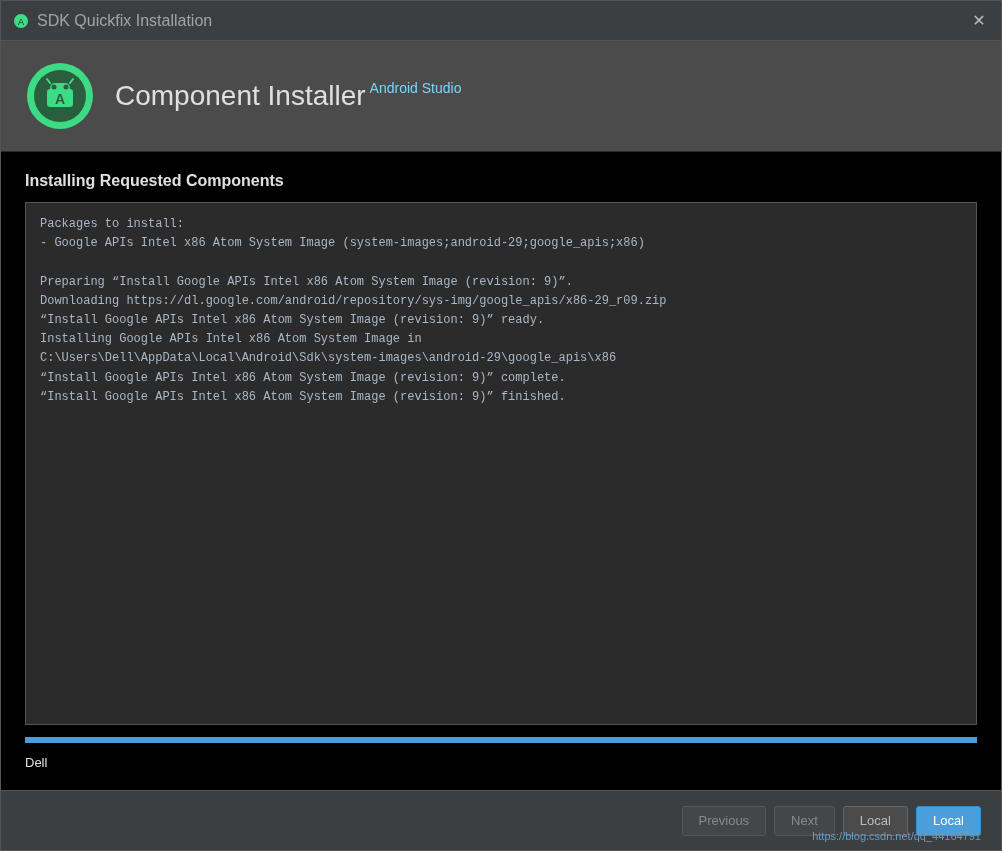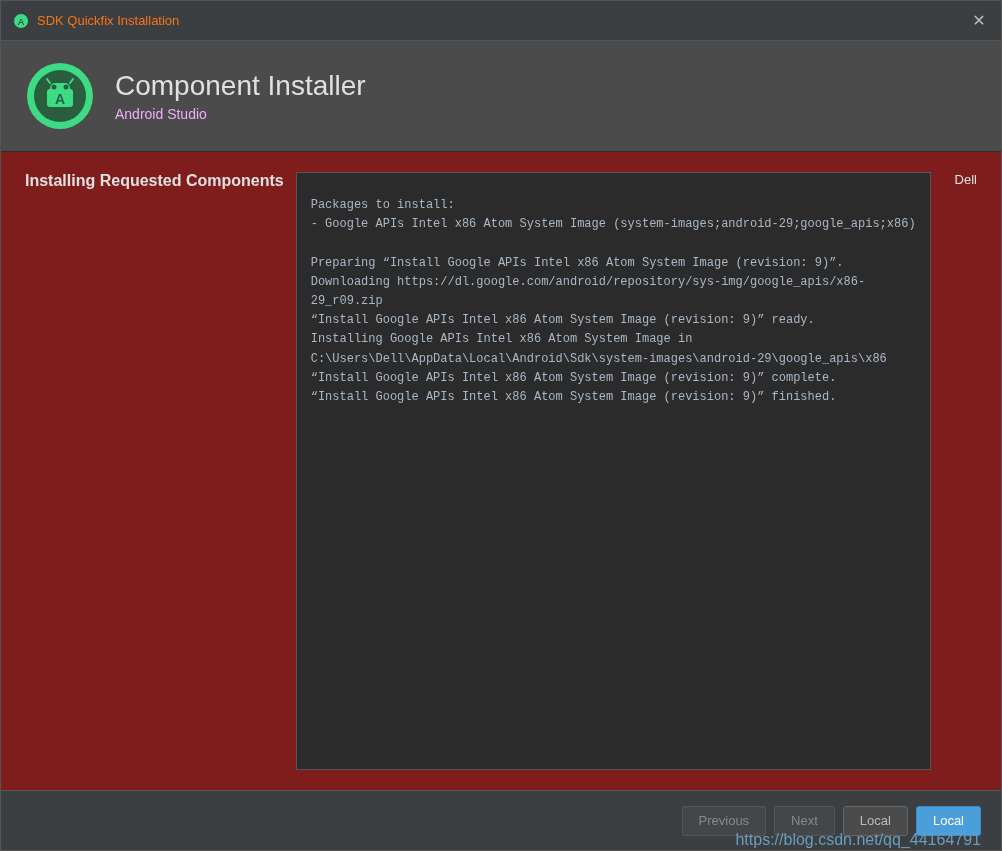--- a/index.html
+++ b/index.html
@@ -41,22 +41,22 @@
       align-items: center;
       gap: 8px;
     }
 
     .title-bar-icon {
       width: 16px;
       height: 16px;
     }
 
     .title-bar-title {
-      color: #f97316;
-      font-size: 13px;
+      color: #a3a3a3;
+      font-size: 16px;
     }
 
     .title-bar-close {
       color: #bbb;
       font-size: 16px;
       cursor: pointer;
       width: 20px;
       height: 20px;
       display: flex;
       align-items: center;
@@ -74,40 +74,41 @@
     }
 
     .header-logo {
       width: 70px;
       height: 70px;
       flex-shrink: 0;
     }
 
     .header-text {
       display: flex;
-      flex-direction: column;
+      flex-direction: row;
       gap: 4px;
     }
 
     .header-title {
       color: #e0e0e0;
       font-size: 28px;
       font-weight: 300;
     }
 
     .header-subtitle {
-      color: #f0abfc;
+      color: #7dd3fc;
       font-size: 14px;
     }
 
     .content {
       flex: 1;
-      background: #7f1d1d;
+      background: #000000;
       padding: 20px 24px;
       display: flex;
+      flex-direction: column;
       gap: 12px;
       overflow: hidden;
     }
 
     .section-title {
       color: #e0e0e0;
       font-size: 16px;
       font-weight: 600;
     }
 
@@ -123,21 +124,21 @@
     }
 
     .sdk-path-value {
       color: #6a9cbf;
     }
 
     .log-area {
       flex: 1;
       background: #2b2b2b;
       border: 1px solid #555;
-      padding: 23px 14px;
+      padding: 12px 14px;
       overflow-y: auto;
       font-family: 'Courier New', Courier, monospace;
       font-size: 12px;
       color: #a9b7c6;
       line-height: 1.6;
     }
 
     .progress-bar-container {
       height: 6px;
       background: #555;
@@ -166,24 +167,24 @@
       align-items: center;
       justify-content: flex-end;
       padding: 0 20px;
       gap: 8px;
       flex-shrink: 0;
       position: relative;
     }
 
     .footer-url {
       position: absolute;
-      bottom: 1px;
+      bottom: 8px;
       right: 20px;
       color: #6a9cbf;
-      font-size: 16px;
+      font-size: 11px;
     }
 
     .btn {
       height: 30px;
       padding: 0 16px;
       border: 1px solid #666;
       border-radius: 3px;
       font-size: 13px;
       cursor: pointer;
       background: #4b4b4b;

